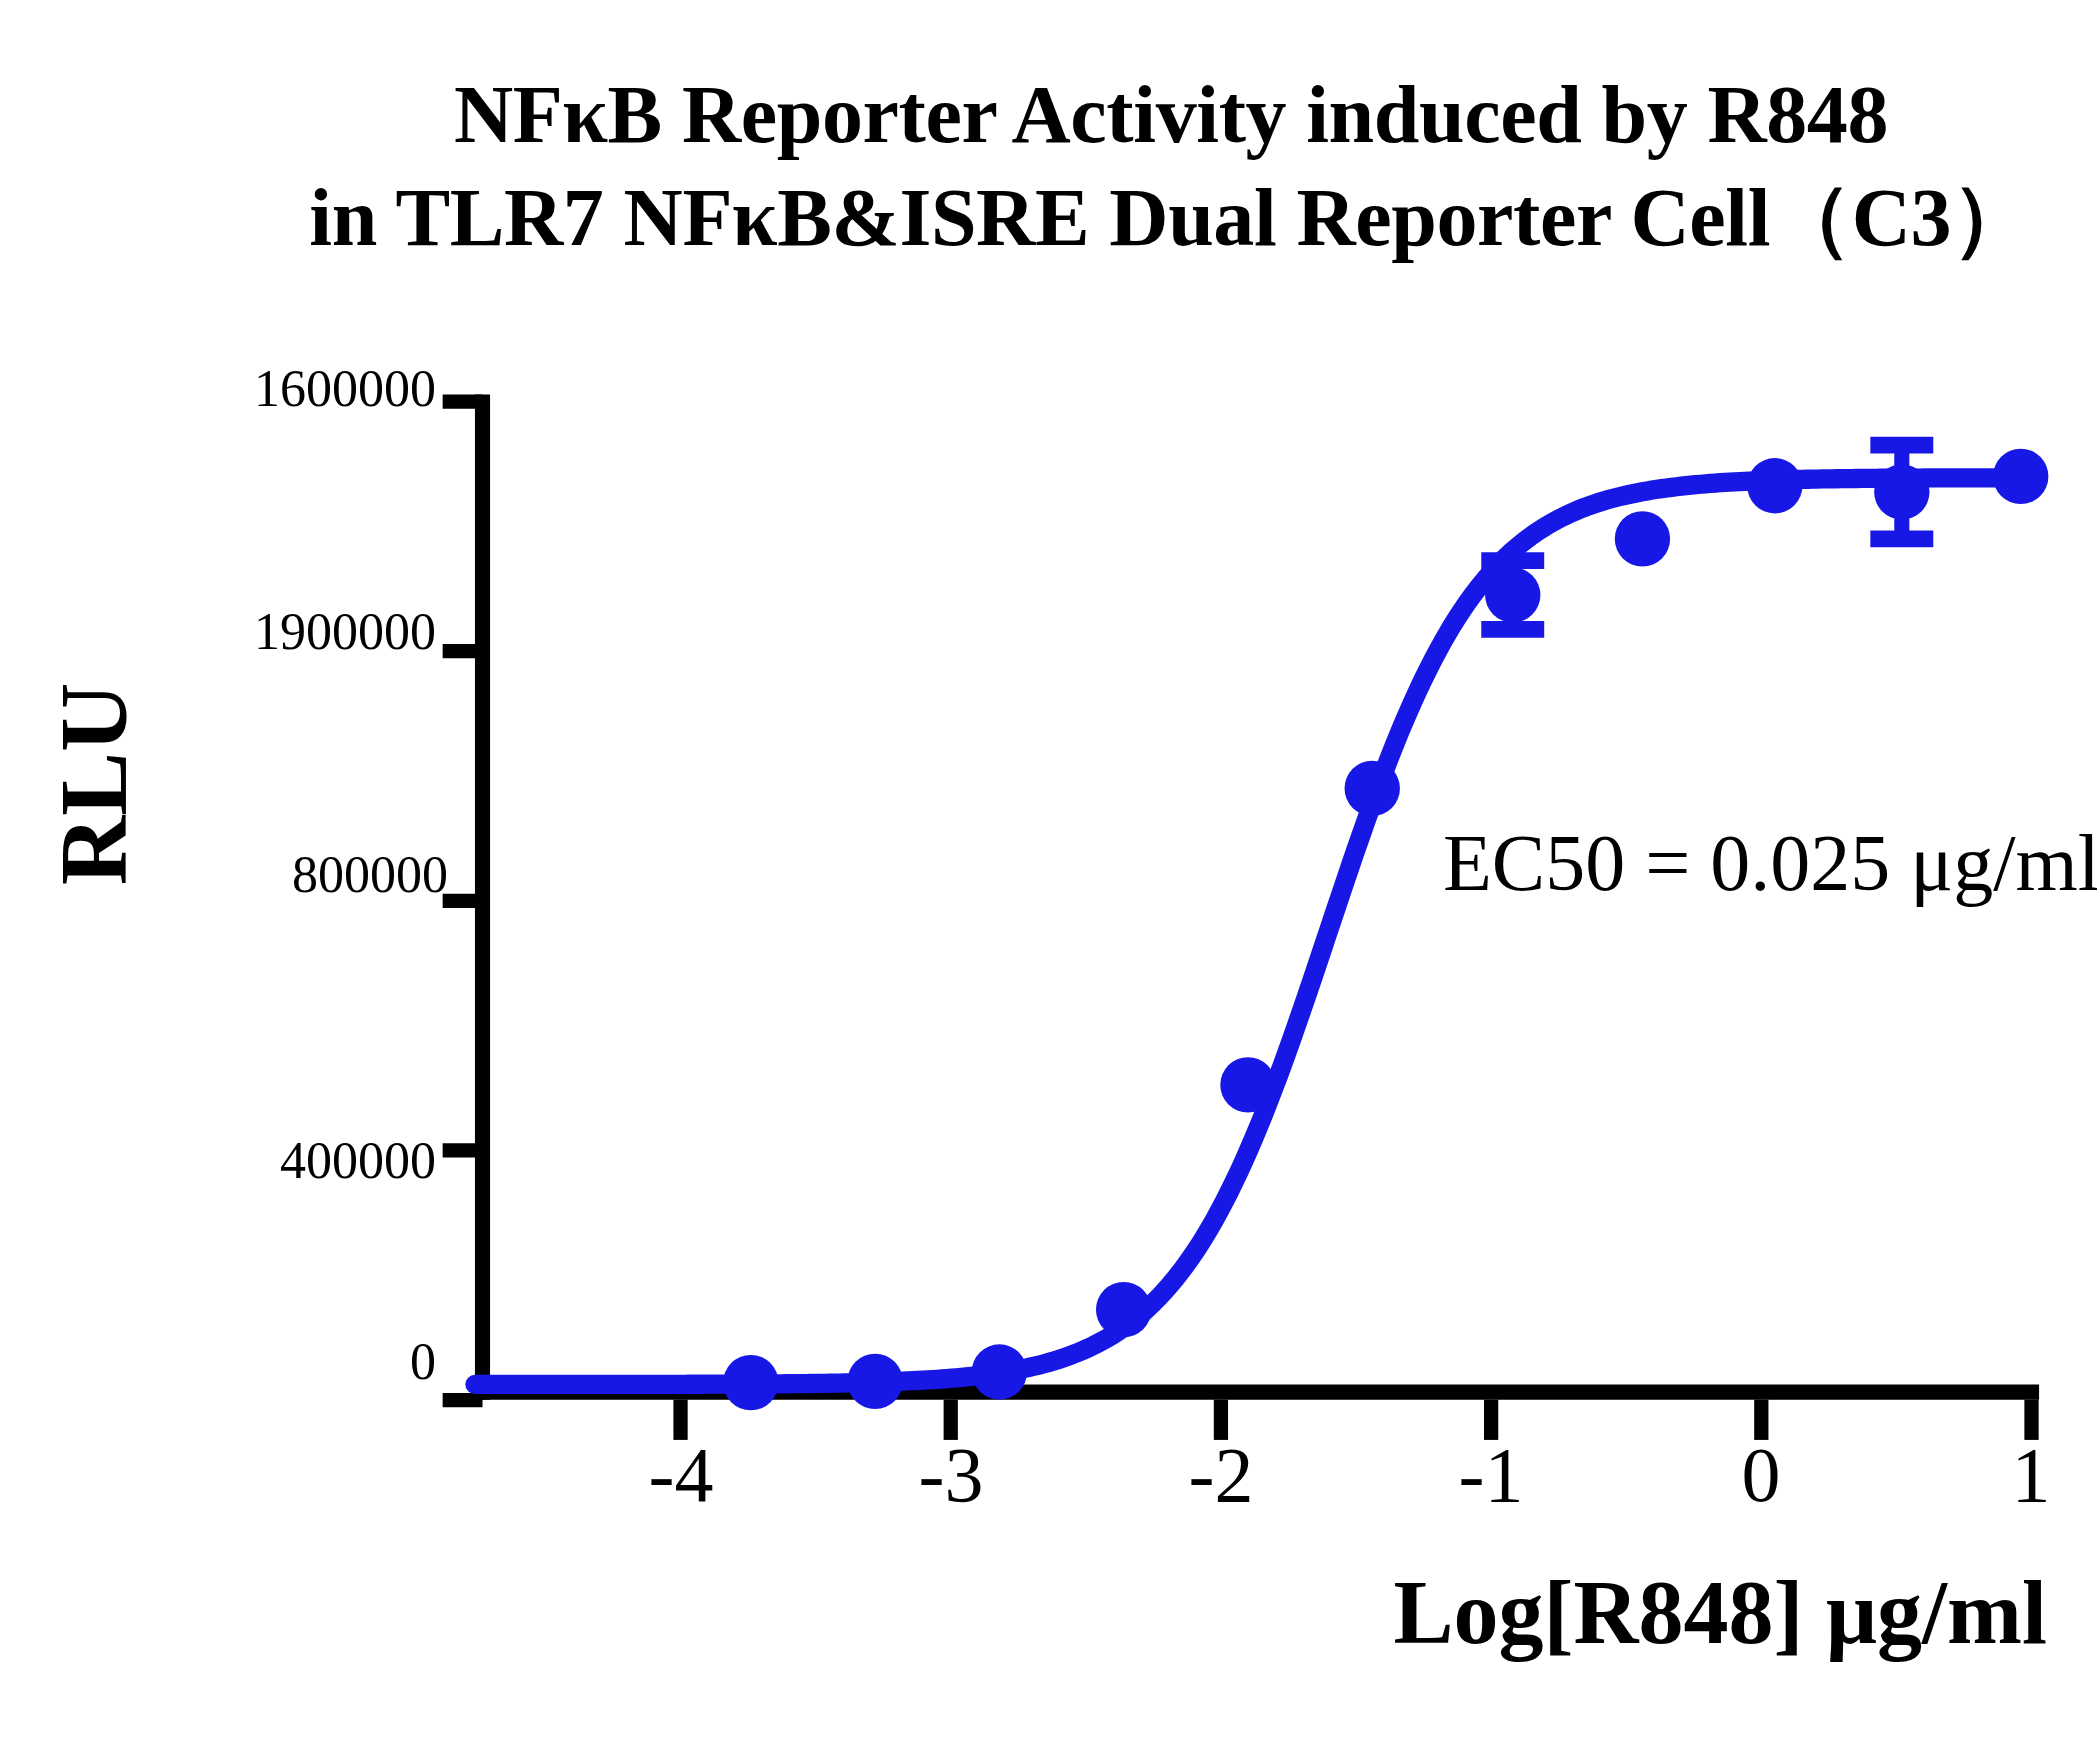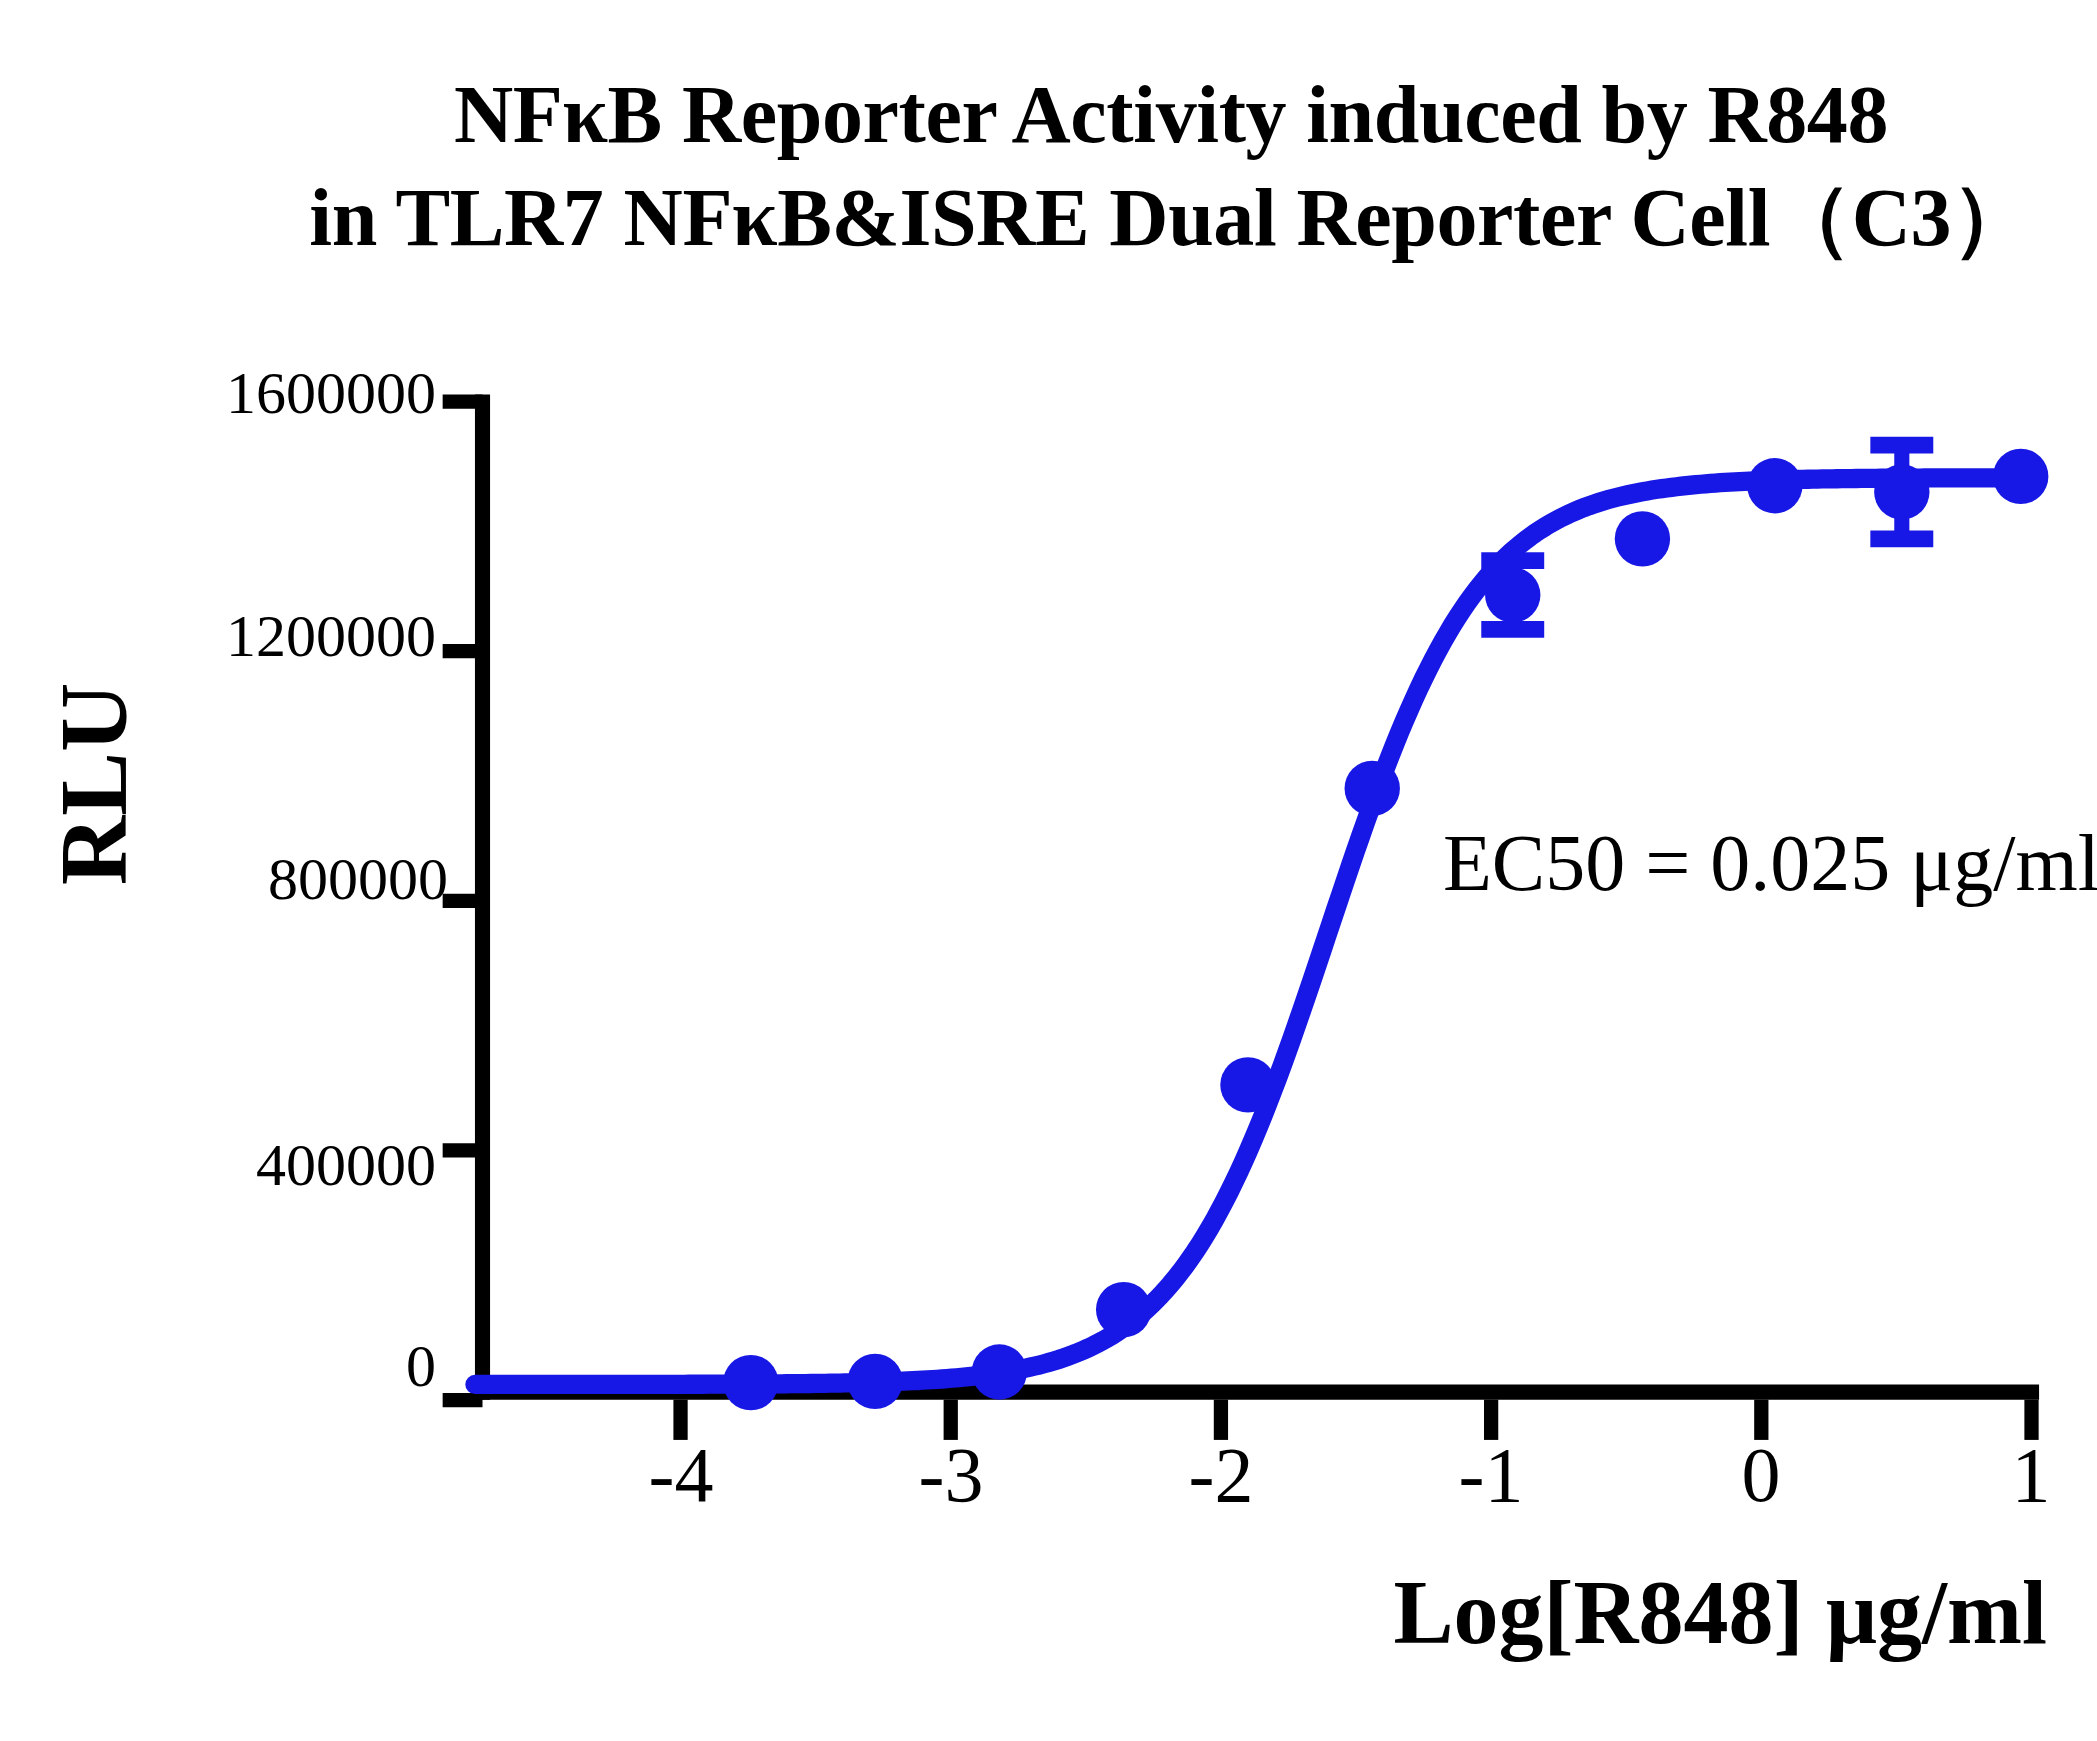--- a/index.html
+++ b/index.html
@@ -22,21 +22,21 @@
   }
   .ylabel-inner{display:block;transform:translate(-319px,0);}
 
   .xlabel{
     position:absolute;left:461px;top:1561px;width:1586px;
     text-align:right;font-weight:bold;font-size:90px;color:#000;
   }
 
   .ytick-label{
     position:absolute;right:0;text-align:right;
-    font-size:60px;color:#000;white-space:nowrap;
+    font-size:52px;color:#000;white-space:nowrap;
   }
   .xtick-label{
     position:absolute;text-align:center;
     font-size:78px;color:#000;white-space:nowrap;
   }
   .ec50{
     position:absolute;font-size:80px;color:#000;white-space:nowrap;
   }
   svg{position:absolute;left:0;top:0;}
 </style>
@@ -50,21 +50,21 @@
     <span class="l2">in TLR7 NFκB&amp;ISRE Dual Reporter Cell（C3）</span>
   </div>
 
   <div class="ylabel">
     <span class="ylabel-inner">RLU</span>
   </div>
 
   <div class="xlabel">Log[R848] μg/ml</div>
 
   <div class="ytick-label" style="top:359px;width:436px;left:0;">1600000</div>
-  <div class="ytick-label" style="top:602px;width:436px;left:0;">1200000</div>
+  <div class="ytick-label" style="top:602px;width:436px;left:0;">1900000</div>
   <div class="ytick-label" style="top:845px;width:436px;left:12px;">800000</div>
   <div class="ytick-label" style="top:1089px;width:436px;left:0;margin-top:42px;">400000</div>
   <div class="ytick-label" style="top:1332px;width:436px;left:0;">0</div>
 
   <div class="xtick-label" style="left:597px;top:1430px;width:168px;">-4</div>
   <div class="xtick-label" style="left:867px;top:1430px;width:168px;">-3</div>
   <div class="xtick-label" style="left:1137px;top:1430px;width:168px;">-2</div>
   <div class="xtick-label" style="left:1407px;top:1430px;width:168px;">-1</div>
   <div class="xtick-label" style="left:1677px;top:1430px;width:168px;">0</div>
   <div class="xtick-label" style="left:1947px;top:1430px;width:168px;">1</div>

